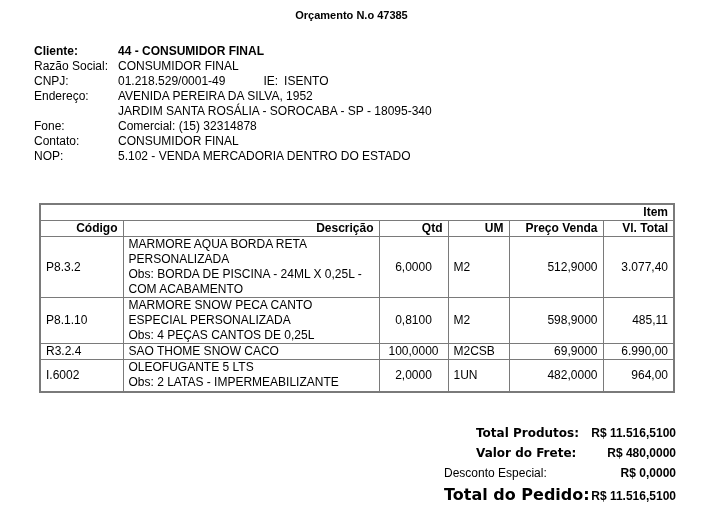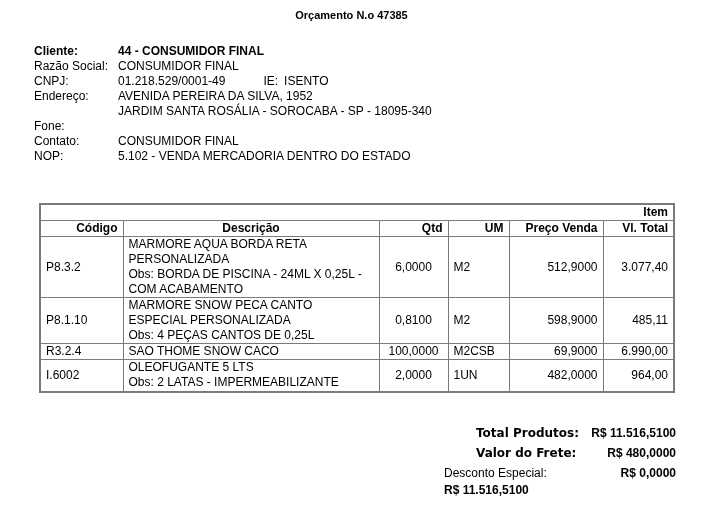--- a/index.html
+++ b/index.html
@@ -65,20 +65,21 @@
   <div class="info-row">
     <span class="info-label">Endereço:</span>
     <span class="info-value">AVENIDA PEREIRA DA SILVA, 1952</span>
   </div>
   <div class="info-row">
     <span class="info-label"></span>
     <span class="info-value">JARDIM SANTA ROSÁLIA - SOROCABA - SP - 18095-340</span>
   </div>
   <div class="info-row">
     <span class="info-label">Fone:</span>
+    <span class="info-value">Comercial: (15) 32314878</span>
   </div>
   <div class="info-row">
     <span class="info-label">Contato:</span>
     <span class="info-value">CONSUMIDOR FINAL</span>
   </div>
   <div class="info-row">
     <span class="info-label">NOP:</span>
     <span class="info-value">5.102 - VENDA MERCADORIA DENTRO DO ESTADO</span>
   </div>
 </div>
@@ -91,21 +92,21 @@
       <col class="c-um">
       <col class="c-preco">
       <col class="c-total">
   </colgroup>
   <tbody>
       <tr>
     <th colspan="6" class="item-caption">Item</th>
   </tr>
   <tr>
     <th>Código</th>
-    <th style="text-align:center">Descrição</th>
+    <th style="text-align:right">Descrição</th>
     <th>Qtd</th>
     <th>UM</th>
     <th>Preço Venda</th>
     <th>Vl. Total</th>
   </tr>
   <tr style="height:61px">
     <td class="code">P8.3.2</td>
     <td>
           <div>MARMORE AQUA BORDA RETA PERSONALIZADA</div>
           <div>Obs: BORDA DE PISCINA - 24ML X 0,25L - COM ACABAMENTO</div>
@@ -157,15 +158,16 @@
   </div>
   <div class="tot-row">
     <span class="tot-label-bold">Valor do Frete:</span>
     <span class="tot-value">R$ 480,0000</span>
   </div>
   <div class="tot-row">
     <span class="tot-label-plain">Desconto Especial:</span>
     <span class="tot-value">R$ 0,0000</span>
   </div>
   <div class="tot-row">
+    <span class="tot-label-big">Total do Pedido:</span>
     <span class="tot-value">R$ 11.516,5100</span>
   </div>
 </div>
 
 </body></html>

